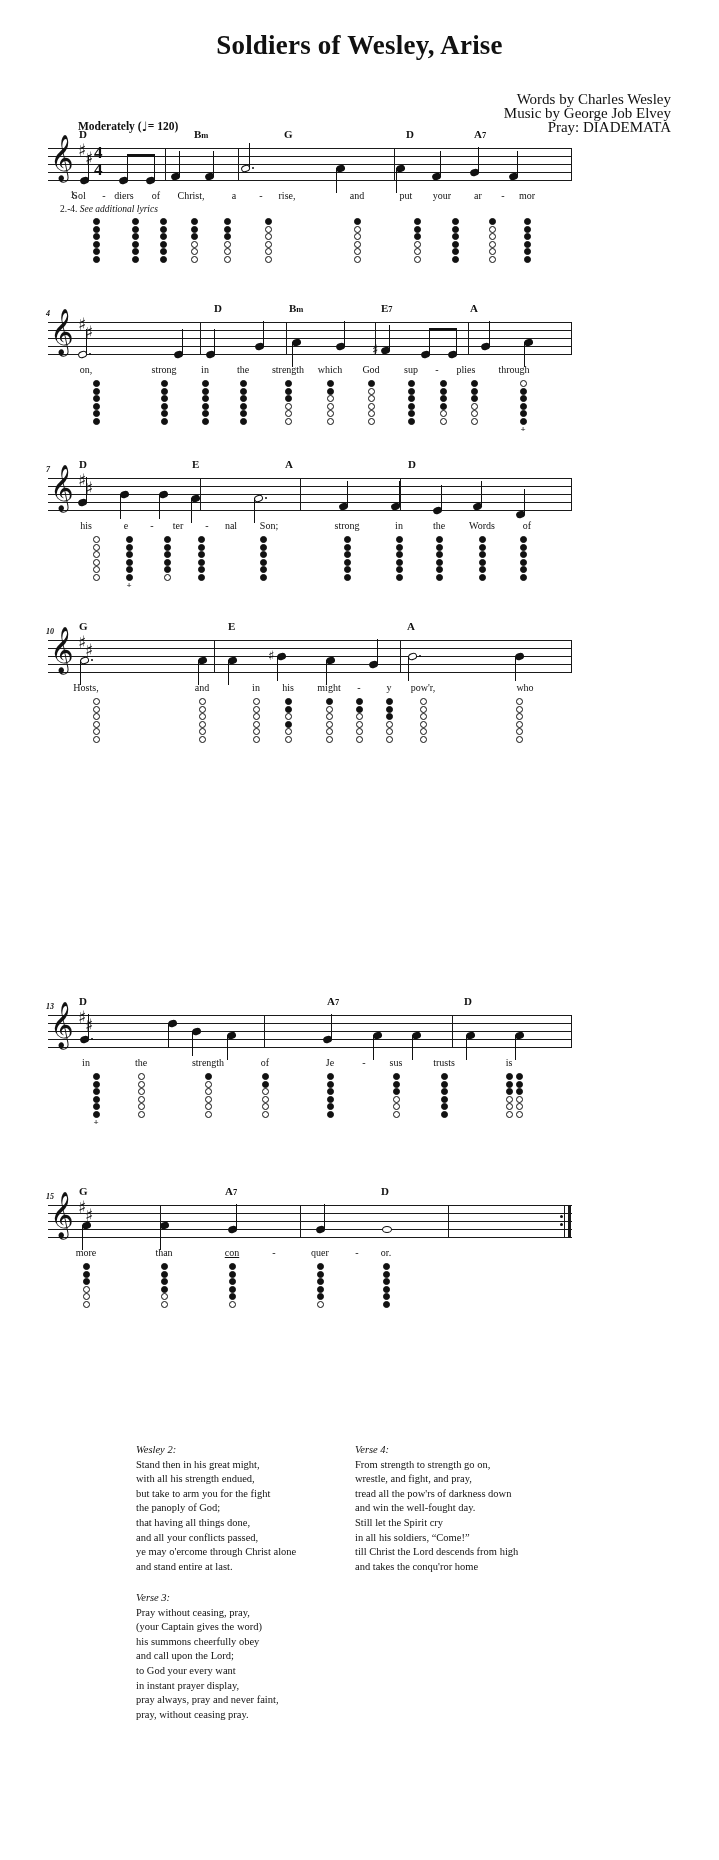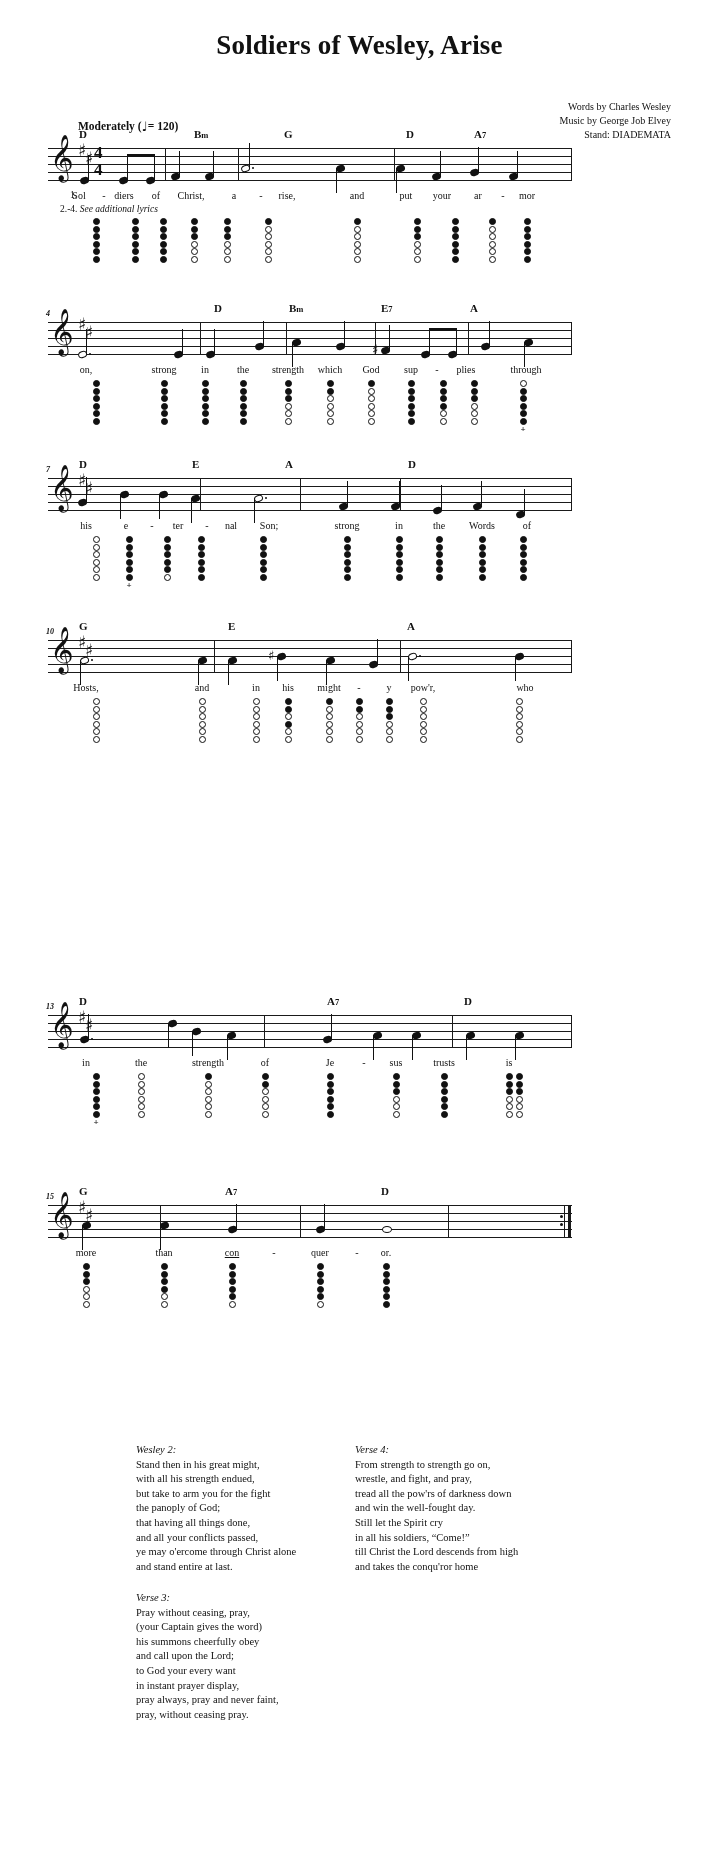--- a/index.html
+++ b/index.html
@@ -19,23 +19,23 @@
     text-align:center;
     font-size:27px;
     font-weight:bold;
     letter-spacing:.2px;
     margin:0;
     padding-top:30px;
   }
   .credits {
     position:absolute;
     right:48px;
-    top:100px;
+    top:92px;
     text-align:right;
-    font-size:10px;
+    font-size:15px;
     line-height:14px;
   }
   .tempo {
     position:absolute;
     left:78px;
     top:119px;
     font-size:11.5px;
     font-weight:bold;
     white-space:nowrap;
   }
@@ -194,21 +194,21 @@
 </head>
 <body>
 
 <div class="page">
 
   <h1 class="title">Soldiers of Wesley, Arise</h1>
 
   <div class="credits">
     <div>Words by Charles Wesley</div>
     <div>Music by George Job Elvey</div>
-    <div>Stand: DIADEMATA</div>
+    <div>Pray: DIADEMATA</div>
   </div>
 
   <div class="tempo">
     <span>Moderately</span>
     (<span class="qn">♩</span><span>= 120</span>)
   </div>
 
   <div id="score">
       <div class="system" style="top: 148px;">
         <div class="staff">
@@ -456,21 +456,21 @@
         <div class="lyric" style="left: 86px; top: 42px;">on,</div>
         <div class="lyric" style="left: 164px; top: 42px;">strong</div>
         <div class="lyric" style="left: 205px; top: 42px;">in</div>
         <div class="lyric" style="left: 243px; top: 42px;">the</div>
         <div class="lyric" style="left: 288px; top: 42px;">strength</div>
         <div class="lyric" style="left: 330px; top: 42px;">which</div>
         <div class="lyric" style="left: 371px; top: 42px;">God</div>
         <div class="lyric" style="left: 411px; top: 42px;">sup</div>
         <div class="lyric" style="left: 437px; top: 42px;">-</div>
         <div class="lyric" style="left: 466px; top: 42px;">plies</div>
-        <div class="lyric" style="left: 514px; top: 42px; margin-left: 12px;">through</div>
+        <div class="lyric" style="left: 514px; top: 42px;">through</div>
         <div class="fing" style="left: 96px; top: 58px;">
           <div class="hole on"></div>
           <div class="hole on"></div>
           <div class="hole on"></div>
           <div class="hole on"></div>
           <div class="hole on"></div>
           <div class="hole on"></div>
         </div>
         <div class="fing" style="left: 164px; top: 58px;">
           <div class="hole on"></div>

